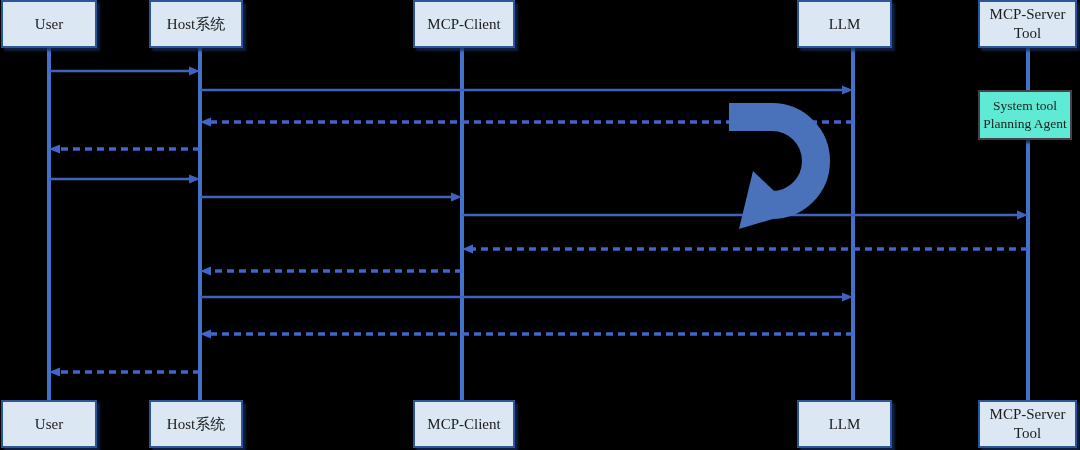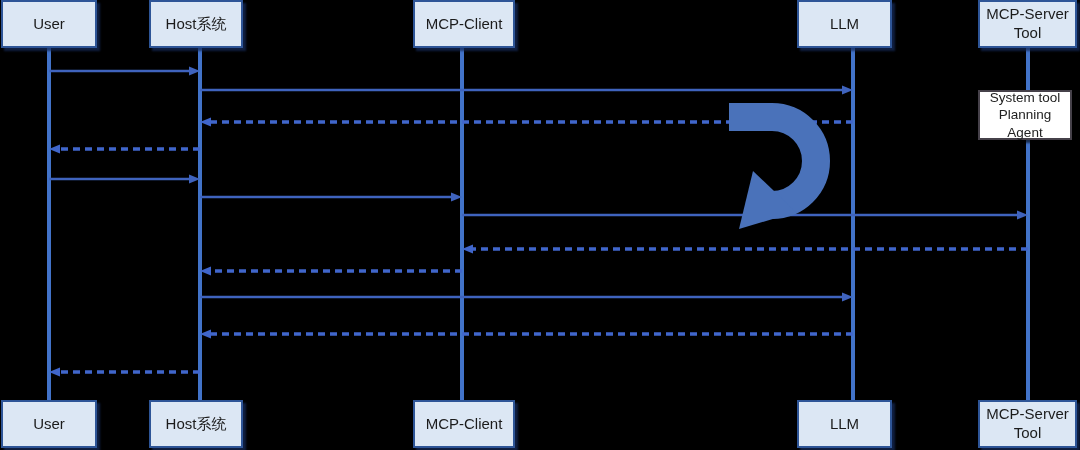--- a/index.html
+++ b/index.html
@@ -1,42 +1,42 @@
 <!DOCTYPE html>
 <html><head>
 <meta charset="utf-8">
 <style>
   html,body{margin:0;padding:0;background:#000;}
   .stage{
     position:relative;
     width:1080px;height:450px;
     background:#000;
     overflow:hidden;
-    font-family:Liberation Sans, sans-serif;
+    font-family:Liberation Serif, serif;
   }
   .stage svg{position:absolute;left:0;top:0;z-index:1;}
   .actor-box{
     position:absolute;
     z-index:2;
     box-sizing:border-box;
     background:#dce7f4;
     border:2px solid #2e5597;
     box-shadow:3px 3px 2px rgba(20,40,85,0.75);
     color:#1b1b1b;
     font-size:15px;
     line-height:1.25;
     display:flex;align-items:center;justify-content:center;
     text-align:center;
     padding:2px 4px;
   }
   .note-box{
     position:absolute;
     z-index:3;
     box-sizing:border-box;
-    background:#ffffff;
+    background:#5eead4;
     border:2px solid #46414a;
     box-shadow:2px 3px 2px rgba(0,0,0,0.6);
     color:#222;
     font-size:13.5px;
     line-height:1.3;
     display:flex;align-items:center;justify-content:center;
     text-align:center;
     padding:2px 3px;
   }
 </style>

